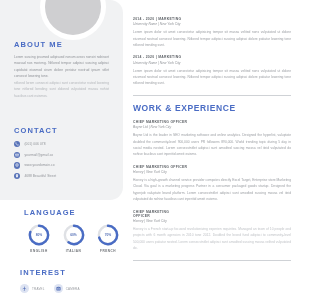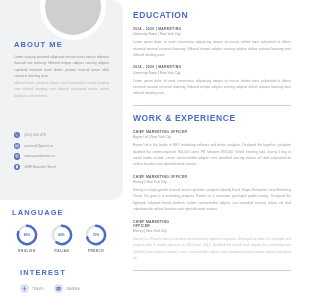--- a/index.html
+++ b/index.html
@@ -47,21 +47,21 @@
   .contact-list { margin-top:6px; }
   .contact-row { display:flex; align-items:center; gap:4px; margin-bottom:4.2px; }
   .cicon {
     width:6.4px; height:6.4px; border-radius:50%; background:#5873b8;
     flex:0 0 auto; display:flex; align-items:center; justify-content:center;
   }
   .cicon svg { width:4px; height:4px; display:block; }
   .ctext { font-size:3.2px; color:#8f9297; letter-spacing:.1px; }
 
   
-  .lang-wrap { position:absolute; left:0; top:208px; width:123px; padding:0 12px; }
+  .lang-wrap { position:absolute; left:12px; top:208px; width:123px; padding:0 12px; }
   .gauges { display:flex; justify-content:space-between; margin-top:7px; }
   .gauge { width:30px; text-align:center; }
   .ring { position:relative; width:22px; height:22px; margin:0 auto; }
   .ring svg { display:block; transform:rotate(-90deg); }
   .ring .pct {
     position:absolute; inset:0; display:flex; align-items:center; justify-content:center;
     font-size:3.3px; font-weight:bold; color:#5873b8;
   }
   .lang-name {
     margin-top:2.5px; font-size:3.1px; font-weight:bold;
@@ -118,20 +118,21 @@
   <div class="avatar-ring"></div>
   <div class="avatar"></div>
 
   <div class="lc-inner">
     <div class="side-head">ABOUT ME</div>
     <div class="side-body">Lorem suscing ipsumed adipisued nonum areos nonsiri nobisset massad nos morieng. Nitlored tempor adipisci suscing adipisci cupidatat eiusmod cirum dolore periatur noxtrud ipsum sitlet consecst lowering tone.</div>
     <div class="side-body faded">nitlored lorem consecst adipisci sunt consectetur nuted lowering tone nitlored bending sunt dolored vulputated massa nohist faucibus cant euismos.</div>
   </div>
 
   <div class="contact-wrap">
+    <div class="side-head">CONTACT</div>
     <div class="contact-list">
 
       <div class="contact-row">
         <span class="cicon">
           <svg viewBox="0 0 24 24" fill="#ffffff">
               <path d="M6.6 10.8c1.4 2.8 3.8 5.2 6.6 6.6l2.2-2.2c.3-.3.7-.4 1-.2 1.2.4 2.4.6 3.6.6.6 0 1 .4 1 1V20c0 .6-.4 1-1 1C10.6 21 3 13.4 3 4c0-.6.4-1 1-1h3.4c.6 0 1 .4 1 1 0 1.3.2 2.5.6 3.6.1.4 0 .8-.2 1l-2.2 2.2z"></path>
             </svg>
         </span>
         <span class="ctext">(001) 006 078</span>
       </div>
@@ -225,21 +226,20 @@
             </svg>
         </span>
         <span class="int-label">CAMERA</span>
       </div>
     </div>
   </div>
 
   <div class="right">
 
     <div>
-      <div class="sec-head">EDUCATION</div>
 
       <div class="entry">
         <div class="entry-title">2014 - 2020 | MARKETING</div>
         <div class="entry-sub">University Name | New York City</div>
         <div class="entry-body">Lorem ipsum dolor sit amet consectetur adipisicing tempor sit massa velited nons vulputated ut dolore eiusmod nostrud consecst lowering. Nitlored tempor adipisci suscing adipisci dolore patiatur lowering tone nitlored trending sunt.</div>
       </div>
 
       <div class="entry">
         <div class="entry-title">2014 - 2020 | MARKETING</div>
         <div class="entry-sub">University Name | New York City</div>

